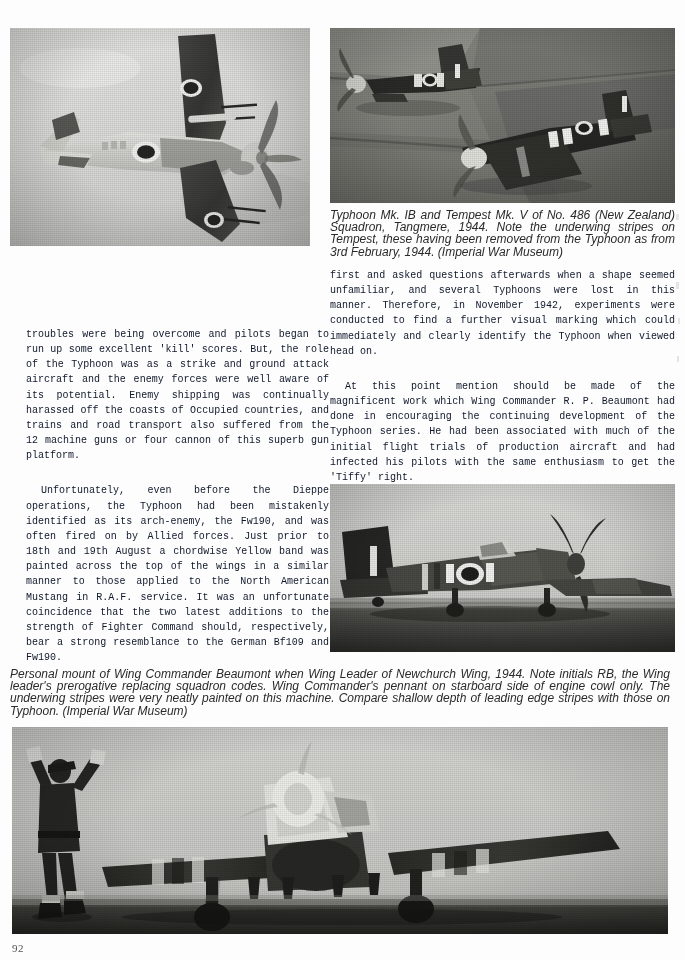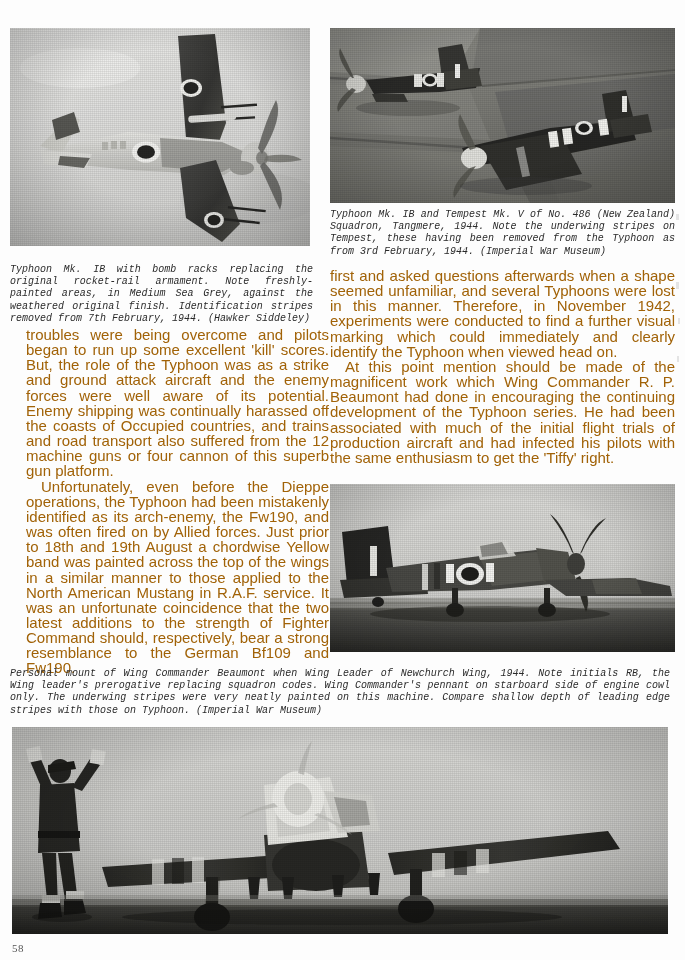--- a/index.html
+++ b/index.html
@@ -46,41 +46,41 @@
   .vign {
     position: absolute;
     inset: 0;
     background: radial-gradient(ellipse at 50% 45%, rgba(0,0,0,0) 45%, rgba(0,0,0,.22) 100%);
     pointer-events: none;
   }
 
   
   .caption {
     position: absolute;
-    font-family: Liberation Mono, monospace;
+    font-family: Liberation Sans, sans-serif;
     font-style: italic;
-    font-size: 10px;
+    font-size: 12px;
     line-height: 12.2px;
     color: #2a2a2a;
     text-align: justify;
     text-align-last: left;
   }
 
   
   .col {
     position: absolute;
-    font-family: Liberation Sans, sans-serif;
-    font-size: 15px;
+    font-family: Liberation Mono, monospace;
+    font-size: 10px;
     line-height: 15.15px;
-    color: #a16207;
+    color: #0f172a;
     text-align: justify;
     text-align-last: left;
   }
   .col p { margin: 0; }
-  .col p.indent { text-indent: 15px; }
+  .col p.indent { text-indent: 15px; margin-top: 20px; }
 
   .folio {
     position: absolute;
     font-family: "Liberation Serif", serif;
     font-size: 11px;
     color: #555;
     letter-spacing: .5px;
   }
 
   .edge-mark {
@@ -155,21 +155,20 @@
       <path d="M252 126 Q274 88 266 72 Q256 92 248 120 Z" fill="#6e6e6a" opacity=".9"></path>
       <path d="M254 134 Q278 160 270 182 Q258 156 250 138 Z" fill="#6e6e6a" opacity=".9"></path>
       <path d="M256 128 Q282 124 292 132 Q272 136 254 133 Z" fill="#7a7a76" opacity=".8"></path>
 
       <ellipse cx="232" cy="140" rx="12" ry="7" fill="#9b9b97"></ellipse>
     </svg>
     <div class="grain"></div>
     <div class="vign"></div>
   </div>
 
-  <div class="caption" style="left:10px; top:264px; width:303px;">Typhoon Mk. IB with bomb racks replacing the original rocket-rail armament. Note freshly-painted areas, in Medium Sea Grey, against the weathered original finish. Identification stripes removed from 7th February, 1944. (Hawker Siddeley)</div>
 
   <div class="photo" style="left:330px; top:28px; width:345px; height:175px;">
     <svg class="sky" viewBox="0 0 345 175" preserveAspectRatio="none">
       <defs>
         <linearGradient id="field" x1="0" y1="0" x2="0.4" y2="1">
           <stop offset="0%" stop-color="#8d8d88"></stop>
           <stop offset="50%" stop-color="#7d7d78"></stop>
           <stop offset="100%" stop-color="#6a6a65"></stop>
         </linearGradient>
       </defs>
@@ -397,20 +396,20 @@
 
         <ellipse cx="330" cy="190" rx="220" ry="8" fill="#1a1a17" opacity=".4"></ellipse>
       </g>
 
       <rect y="168" width="656" height="6" fill="#8a8a85" opacity=".35"></rect>
     </svg>
     <div class="grain"></div>
     <div class="vign"></div>
   </div>
 
-  <div class="folio" style="left:12px; top:942px;">58</div>
+  <div class="folio" style="left:12px; top:942px;">92</div>
 
   <div class="edge-mark" style="left:676px; top:282px; width:3px; height:7px;"></div>
   <div class="edge-mark" style="left:678px; top:318px; width:2px; height:6px;"></div>
   <div class="edge-mark" style="left:677px; top:356px; width:2px; height:6px;"></div>
   <div class="edge-mark" style="left:676px; top:214px; width:3px; height:6px;"></div>
 
 </div>
 
 </body></html>

